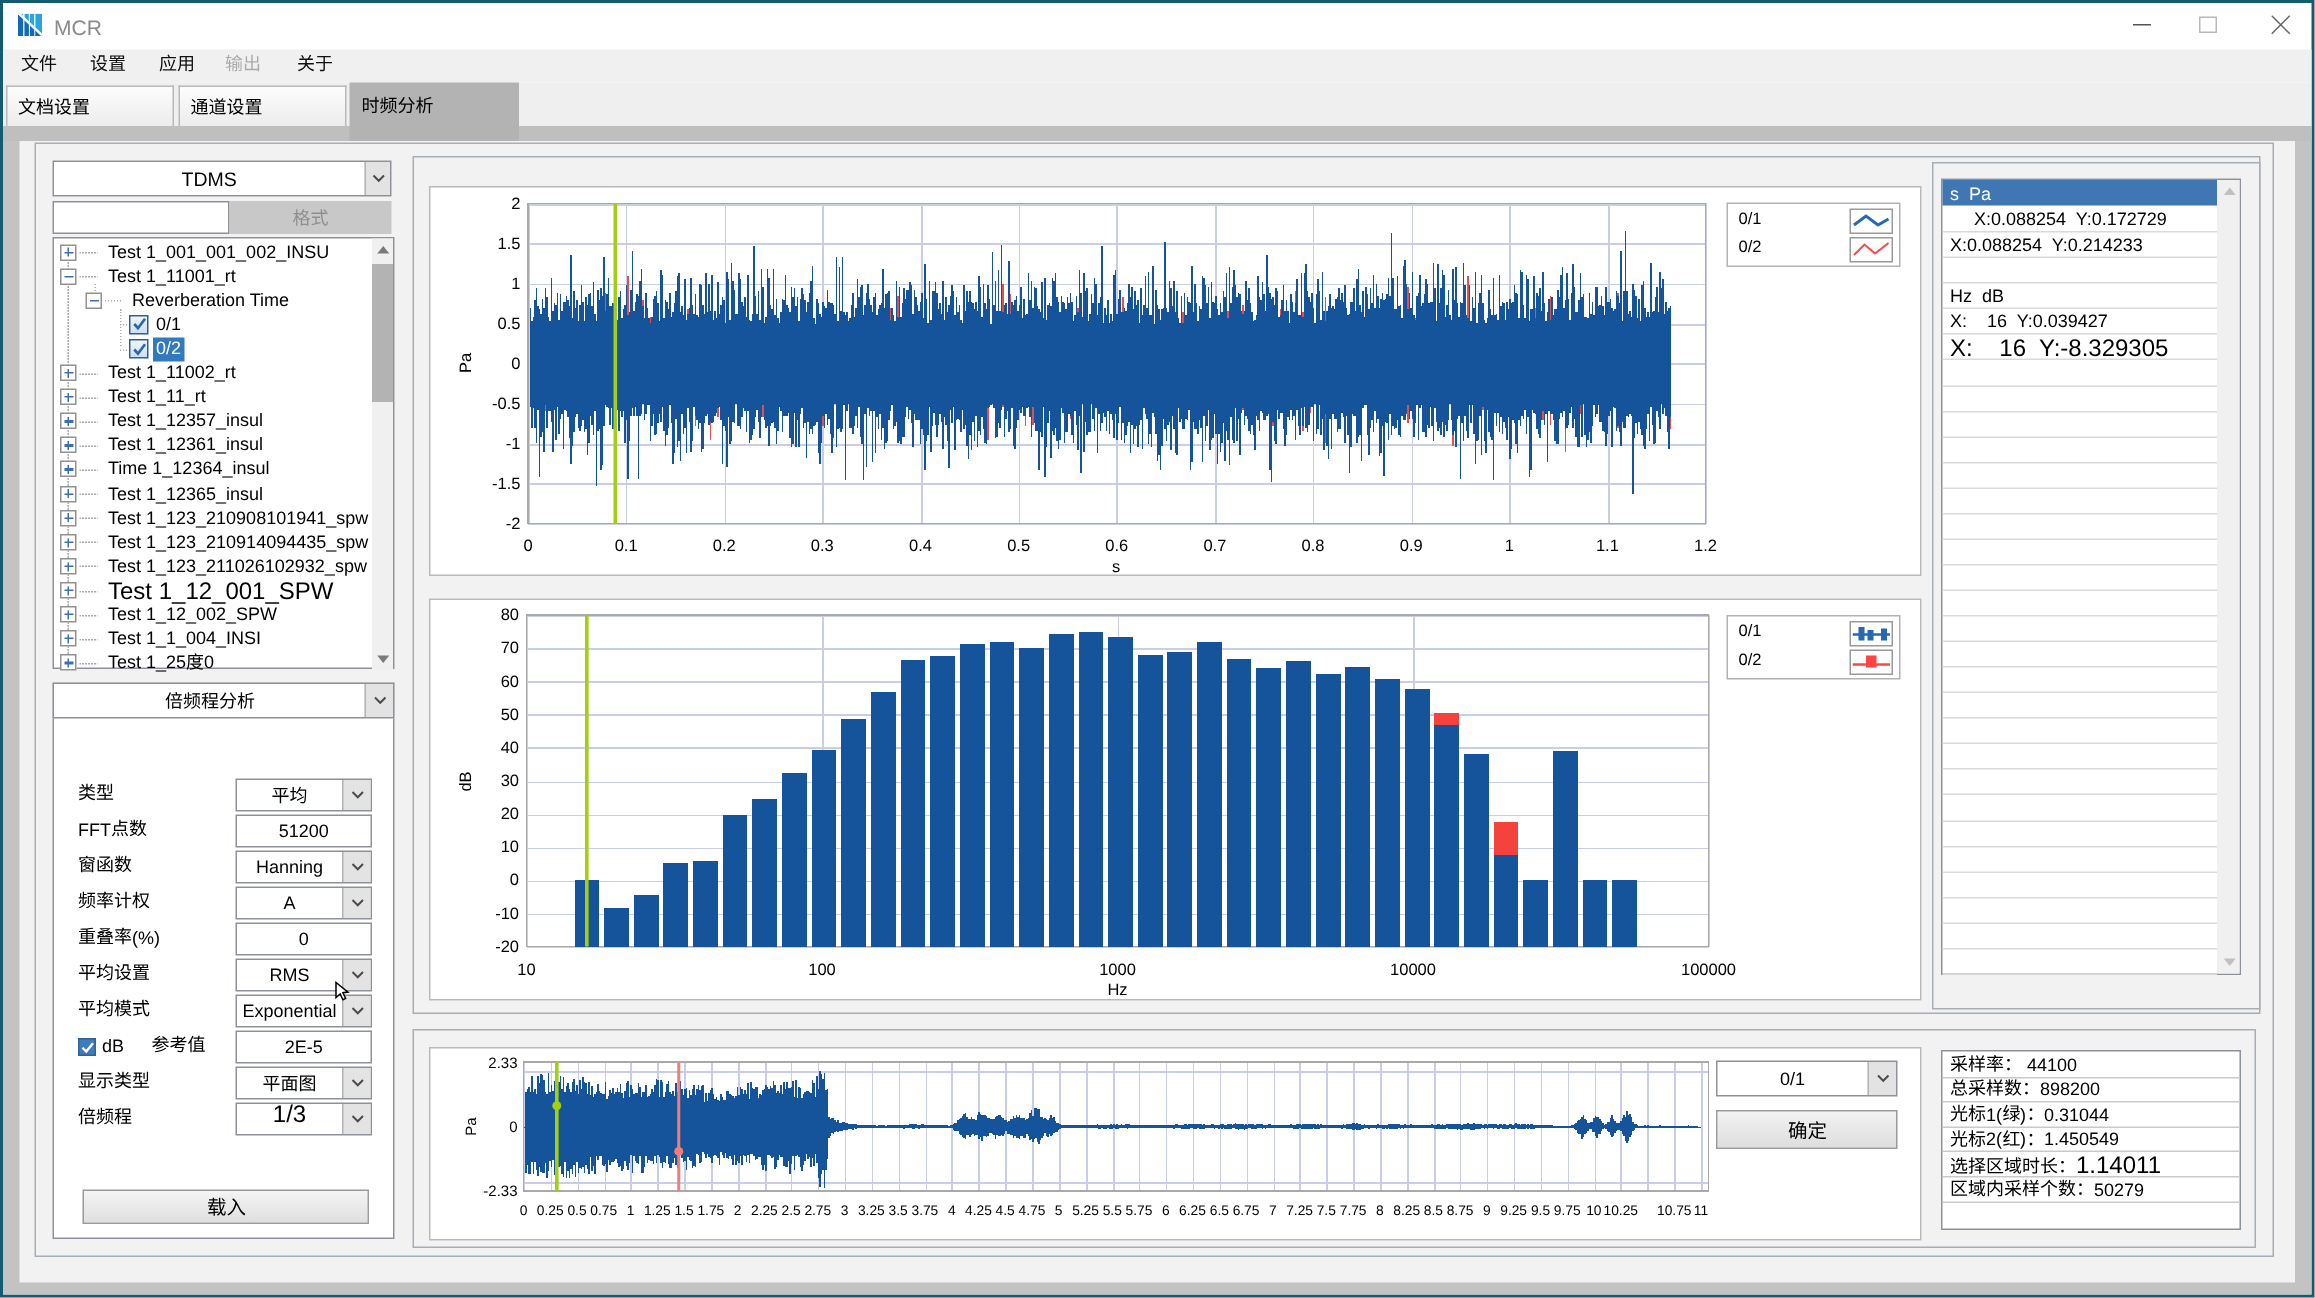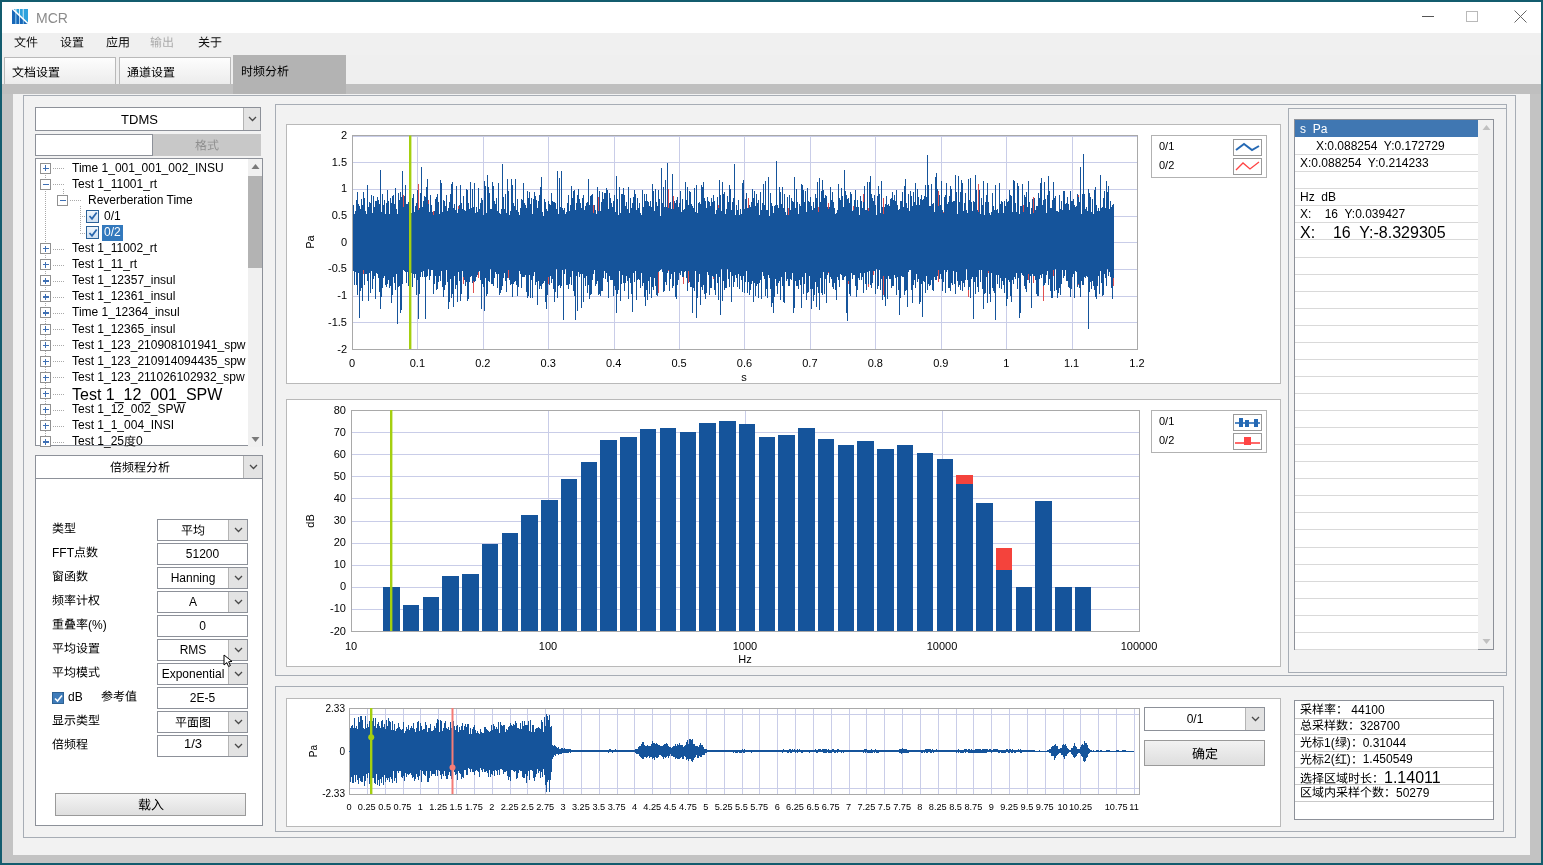--- a/index.html
+++ b/index.html
@@ -170,21 +170,21 @@
 <svg class="a" style="left:251px;top:436px" width="9" height="8">
     <path d="M0.5 1 L4.5 6 L8.5 1 Z" fill="#7a7a7a"></path>
   </svg>
 <div style="position:absolute;left:45px;top:173px;width:1px;height:274px;background:repeating-linear-gradient(180deg,#a9a9a9 0 1px,transparent 1px 2px)"></div>
 <div style="position:absolute;left:63px;top:189px;width:1px;height:11px;background:repeating-linear-gradient(180deg,#a9a9a9 0 1px,transparent 1px 2px)"></div>
 <div style="position:absolute;left:80px;top:206px;width:1px;height:26px;background:repeating-linear-gradient(180deg,#a9a9a9 0 1px,transparent 1px 2px)"></div>
 <div style="position:absolute;left:40px;top:162.6px;width:11px;height:11px;border:1px solid #919191;background:#fff"></div>
 <div style="position:absolute;left:42.5px;top:167.6px;width:6px;height:1.3px;background:#3d6fb4"></div>
 <div style="position:absolute;left:44.8px;top:165.2px;width:1.3px;height:6px;background:#3d6fb4"></div>
 <div style="position:absolute;left:53px;top:168.1px;width:12px;height:1px;background:repeating-linear-gradient(90deg,#a9a9a9 0 1px,transparent 1px 2px)"></div>
-<div style="position:absolute;left:72px;top:160.6px;font-size:12px;white-space:nowrap"><span>Time 1_001_001_002_INSU</span></div>
+<div style="position:absolute;left:72px;top:160.6px;font-size:12px;white-space:nowrap"><span>Test 1_001_001_002_INSU</span></div>
 <div style="position:absolute;left:40px;top:178.7px;width:11px;height:11px;border:1px solid #919191;background:#fff"></div>
 <div style="position:absolute;left:42.5px;top:183.7px;width:6px;height:1.3px;background:#3d6fb4"></div>
 <div style="position:absolute;left:53px;top:184.2px;width:12px;height:1px;background:repeating-linear-gradient(90deg,#a9a9a9 0 1px,transparent 1px 2px)"></div>
 <div style="position:absolute;left:72px;top:176.7px;font-size:12px;white-space:nowrap"><span>Test 1_11001_rt</span></div>
 <div style="position:absolute;left:57px;top:194.8px;width:11px;height:11px;border:1px solid #919191;background:#fff"></div>
 <div style="position:absolute;left:59.5px;top:199.8px;width:6px;height:1.3px;background:#3d6fb4"></div>
 <div style="position:absolute;left:70px;top:200.2px;width:12px;height:1px;background:repeating-linear-gradient(90deg,#a9a9a9 0 1px,transparent 1px 2px)"></div>
 <div style="position:absolute;left:88px;top:192.8px;font-size:12px;white-space:nowrap"><span>Reverberation Time</span></div>
 <div style="position:absolute;left:80px;top:216.4px;width:6px;height:1px;background:repeating-linear-gradient(90deg,#a9a9a9 0 1px,transparent 1px 2px)"></div>
 <div style="position:absolute;left:86px;top:209.9px;width:13px;height:13px;background:linear-gradient(#eef5fc,#cfe0f2);border:1px solid #2a6198"></div>
@@ -408,21 +408,21 @@
       <use href="#u500d" x="0"></use>
       <use href="#u9891" x="1000"></use>
       <use href="#u7a0b" x="2000"></use>
     </svg></div>
 <div style="position:absolute;left:157px;top:735.0px;width:91px;height:22px;border:1px solid #8d9199;background:#fff"></div>
 <div style="position:absolute;left:228px;top:736.0px;width:19px;height:20px;background:#e3e3e3;border-left:1px solid #b4b4b4;display:flex;align-items:center;justify-content:center">
     <svg width="9" height="6" viewBox="0 0 9 6">
       <path d="M1 1 L4.5 4.5 L8 1" fill="none" stroke="#4a4a4a" stroke-width="1.3"></path>
     </svg>
   </div>
-<div style="position:absolute;left:161px;top:735.0px;width:64px;height:16px;display:flex;align-items:flex-end;justify-content:center;font-size:13px">
+<div style="position:absolute;left:161px;top:735.0px;width:64px;height:16px;display:flex;align-items:flex-start;justify-content:center;font-size:16px">
     <span>1/3</span>
   </div>
 <svg class="a" style="left:222px;top:654px" width="12" height="14" viewBox="0 0 12 14">
     <path d="M2 1 L2 11 L4.8 8.6 L6.6 12.5 L8.4 11.6 L6.6 7.8 L10 7.4 Z" fill="#fff" stroke="#000" stroke-width="1"></path>
   </svg>
 <div style="position:absolute;left:55px;top:793px;width:191px;height:23px;background:linear-gradient(#f4f4f4,#dfdfdf);border:1px solid #9a9a9a;display:flex;align-items:center;justify-content:center">
     <svg class="cj" style="width:26px;height:13px;vertical-align:-1.6px" viewBox="0 0 2000 1000" fill="#000">
       <use href="#u8f7d" x="0"></use>
       <use href="#u5165" x="1000"></use>
     </svg>
@@ -760,21 +760,21 @@
       <use href="#u7387" x="2000"></use>
       <use href="#uff1a" x="3000"></use>
     </svg><span>  44100</span></div>
 <div style="position:absolute;left:1295px;top:717.6px;width:198px;height:1px;background:#c9c9c9"></div>
 <div style="position:absolute;left:1300px;top:719.1px;font-size:12px;white-space:nowrap"><svg class="cj" style="width:60px;height:12px;vertical-align:-1.4px" viewBox="0 0 5000 1000" fill="#000">
       <use href="#u603b" x="0"></use>
       <use href="#u91c7" x="1000"></use>
       <use href="#u6837" x="2000"></use>
       <use href="#u6570" x="3000"></use>
       <use href="#uff1a" x="4000"></use>
-    </svg><span>328700</span></div>
+    </svg><span>898200</span></div>
 <div style="position:absolute;left:1295px;top:734.2px;width:198px;height:1px;background:#c9c9c9"></div>
 <div style="position:absolute;left:1300px;top:735.7px;font-size:12px;white-space:nowrap"><svg class="cj" style="width:24px;height:12px;vertical-align:-1.4px" viewBox="0 0 2000 1000" fill="#000">
       <use href="#u5149" x="0"></use>
       <use href="#u6807" x="1000"></use>
     </svg><span>1(</span><svg class="cj" style="width:12px;height:12px;vertical-align:-1.4px" viewBox="0 0 1000 1000" fill="#000">
       <use href="#u7eff" x="0"></use>
     </svg><span>)</span><svg class="cj" style="width:12px;height:12px;vertical-align:-1.4px" viewBox="0 0 1000 1000" fill="#000">
       <use href="#uff1a" x="0"></use>
     </svg><span>0.31044</span></div>
 <div style="position:absolute;left:1295px;top:750.8px;width:198px;height:1px;background:#c9c9c9"></div>

